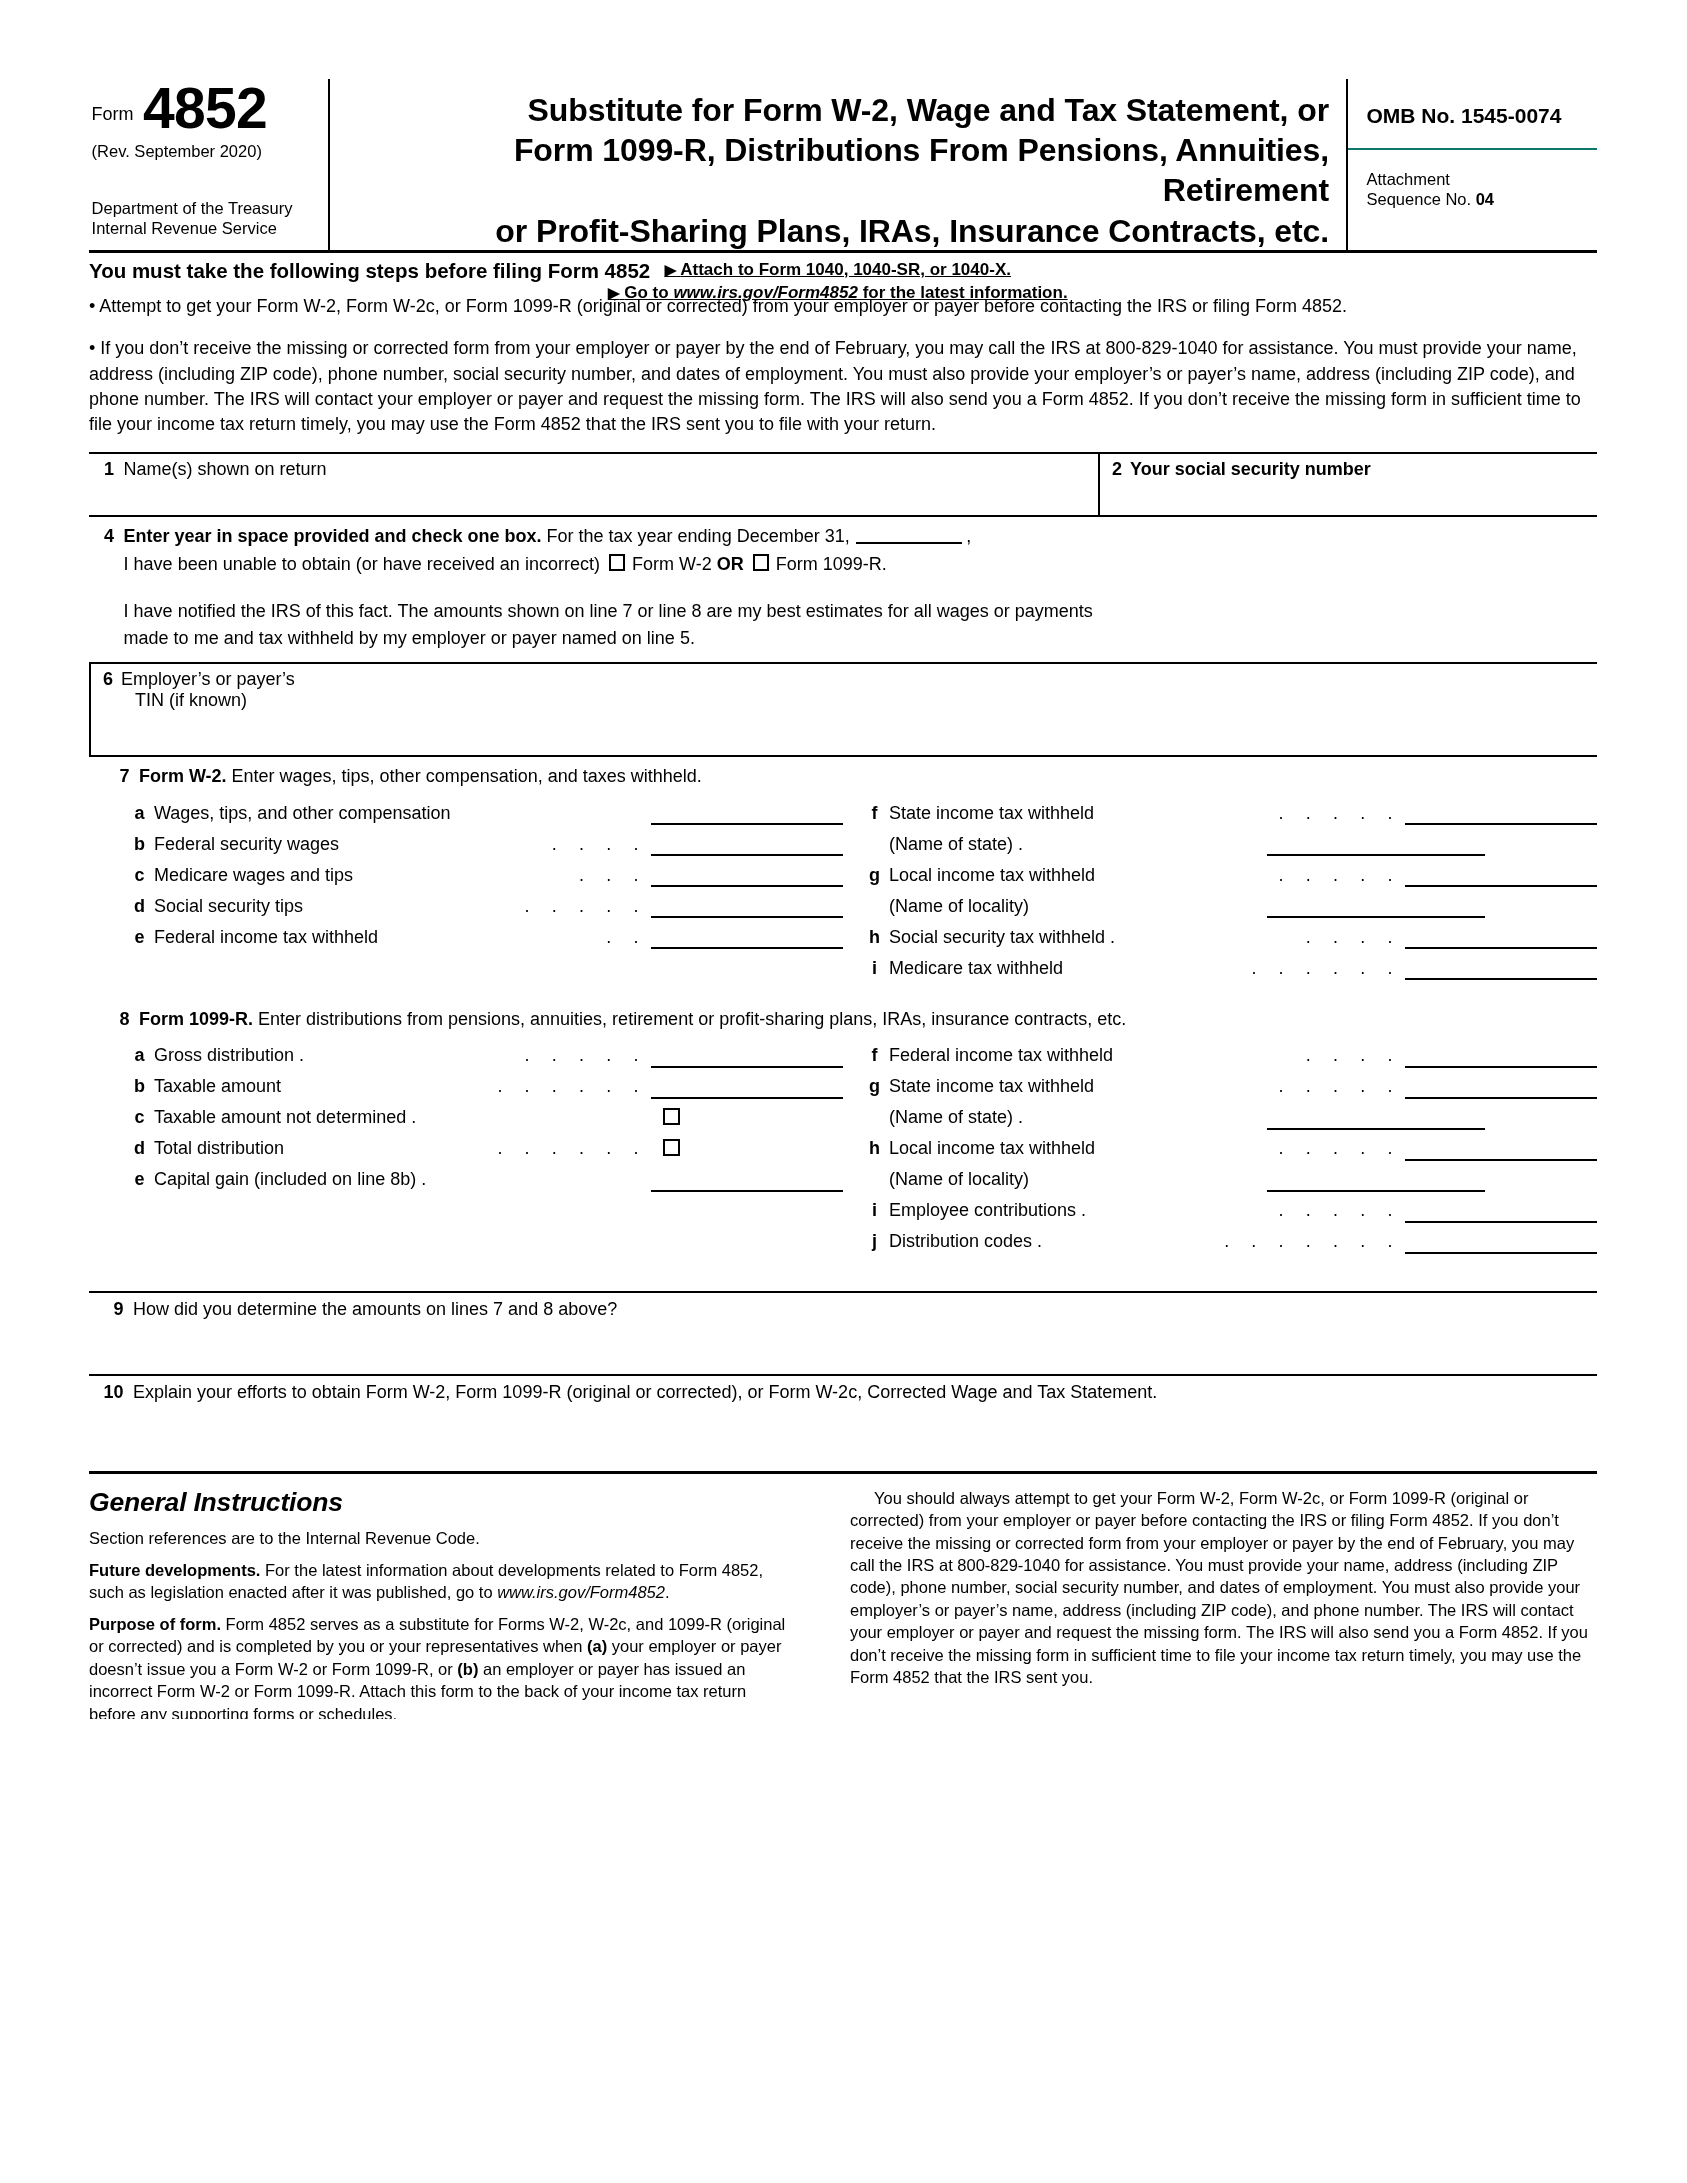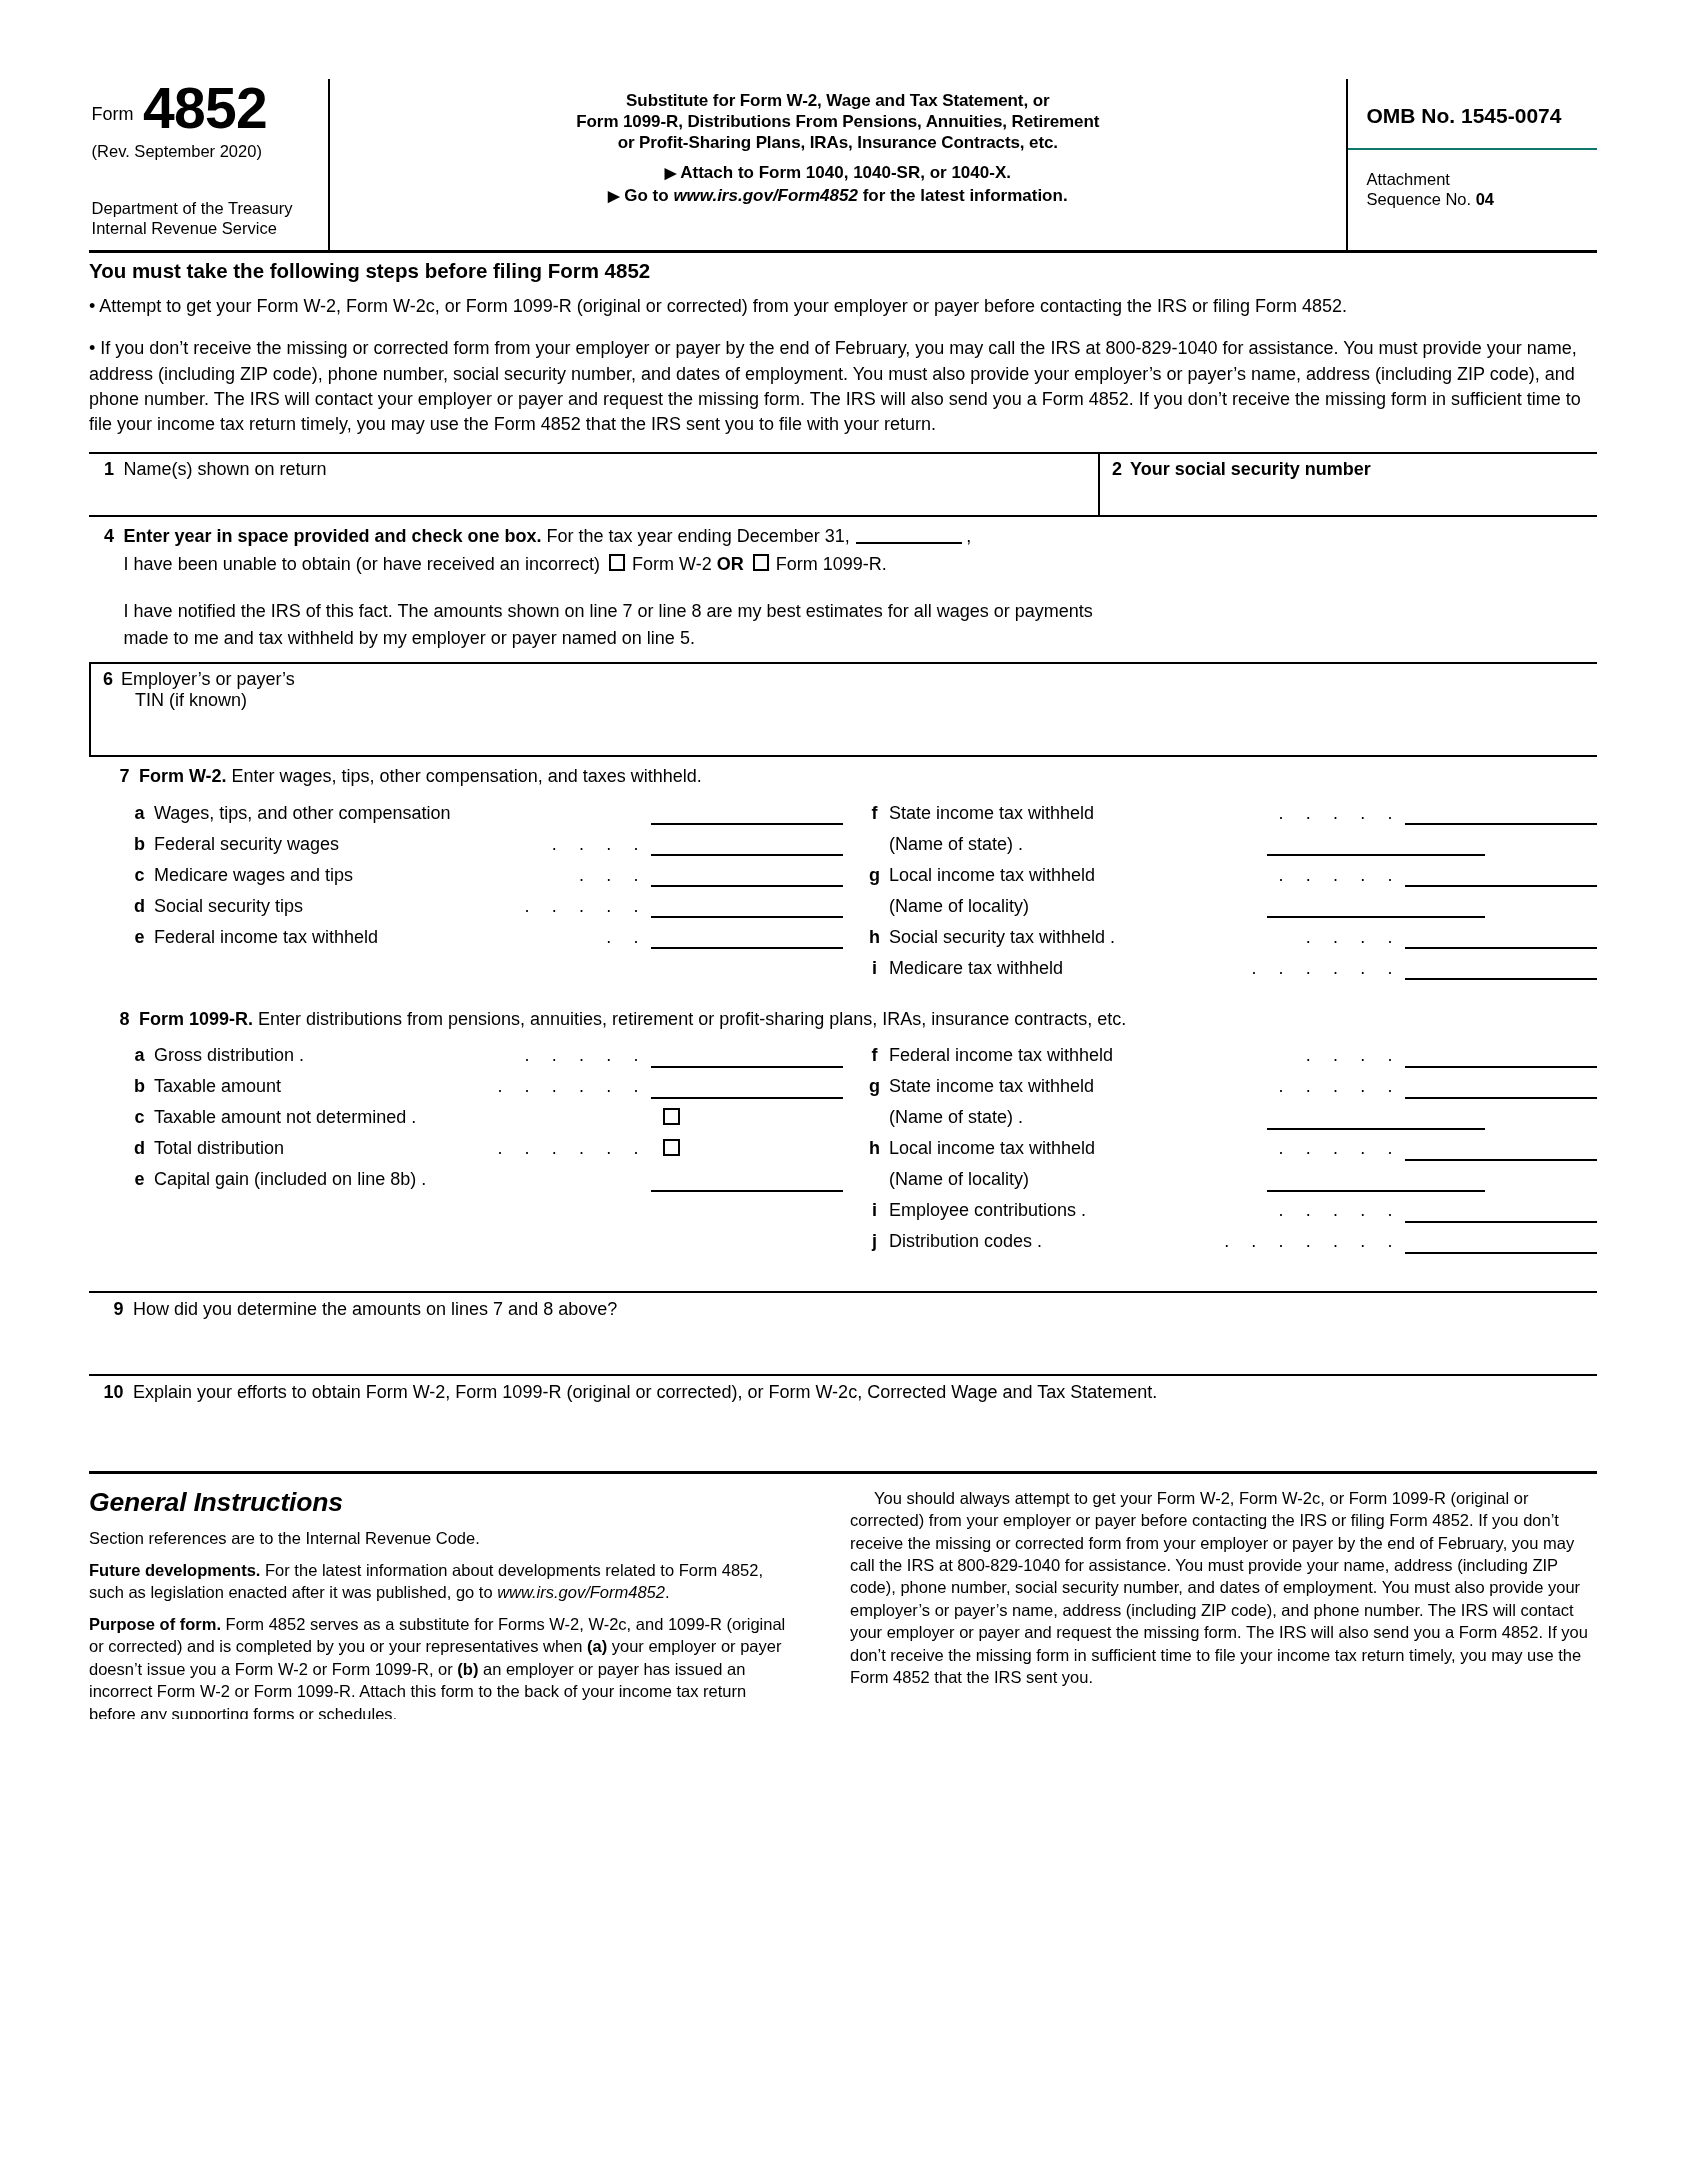--- a/index.html
+++ b/index.html
@@ -71,30 +71,32 @@
     line-height: 1.22;
   }
   .hdr-center {
     flex: 1 1 auto;
     border-left: 2.6px solid #000;
     text-align: center;
     padding: 10.6px 17px 5.3px 17px;
     box-sizing: border-box;
   }
   .title-line {
-    font-size: 17px;
+    font-size: 32px;
     font-weight: bold;
     line-height: 1.26;
     letter-spacing: -0.1px;
+    text-align: right;
   }
   .attach-line {
     font-size: 17px;
     font-weight: bold;
     margin-top: 8px;
     line-height: 1.3;
+    text-decoration: underline;
   }
   .attach-line.second { margin-top: 1px; }
   .arrow { font-size: 15px; }
   .ital { font-style: italic; }
   .hdr-right {
     width: 251px;
     flex: 0 0 251px;
     border-left: 2.6px solid #000;
     display: flex;
     flex-direction: column;

